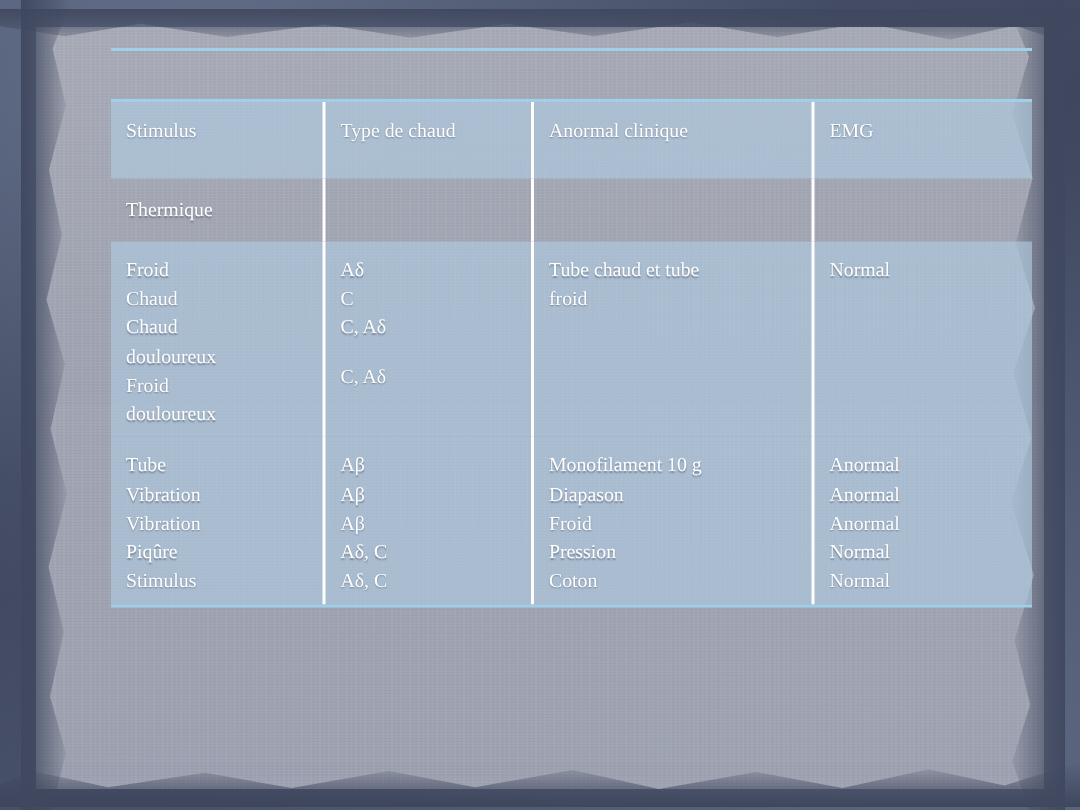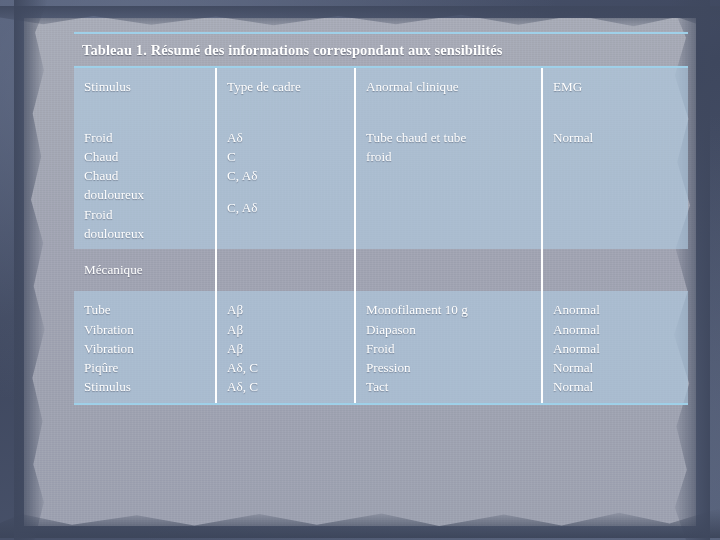--- a/index.html
+++ b/index.html
@@ -148,41 +148,47 @@
   <div class="tear tear-top"></div>
   <div class="tear tear-bottom"></div>
   <div class="tear tear-left"></div>
   <div class="tear tear-right"></div>
 
   <div id="table-block">
 
     <div class="rule"></div>
 
     <div class="caption">
-      <span>Tableau 1. Résumé des informations correspondant aux sensibilités</span><br>
+      <br>
     </div>
 
     <div class="rule"></div>
 
     <table class="tbl">
       <colgroup>
         <col class="c1">
           <col class="c2">
           <col class="c3">
           <col class="c4">
       </colgroup>
       <tbody>
 
         <tr class="filled head">
           <td>Stimulus</td>
-          <td>Type de cadre</td>
+          <td>Type de chaud</td>
           <td>Anormal clinique</td>
           <td>EMG</td>
         </tr>
 
+        <tr class="section">
+          <td>Thermique</td>
+          <td></td>
+          <td></td>
+          <td></td>
+        </tr>
 
         <tr class="filled">
           <td>
             <span class="cell-line">Froid</span>
             <span class="cell-line">Chaud</span>
             <span class="cell-line">Chaud</span>
             <span class="cell-line">douloureux</span>
             <span class="cell-line">Froid</span>
             <span class="cell-line">douloureux</span>
           </td>
@@ -195,26 +201,20 @@
           </td>
           <td>
             <span class="cell-line">Tube chaud et tube</span>
             <span class="cell-line">froid</span>
           </td>
           <td>
             <span class="cell-line">Normal</span>
           </td>
         </tr>
 
-        <tr class="section">
-          <td>Mécanique</td>
-          <td></td>
-          <td></td>
-          <td></td>
-        </tr>
 
         <tr class="filled">
           <td>
             <span class="cell-line">Tube</span>
             <span class="cell-line">Vibration</span>
             <span class="cell-line">Vibration</span>
             <span class="cell-line">Piqûre</span>
             <span class="cell-line">Stimulus</span>
           </td>
           <td>
@@ -222,21 +222,21 @@
             <span class="cell-line">Aβ</span>
             <span class="cell-line">Aβ</span>
             <span class="cell-line">Aδ, C</span>
             <span class="cell-line">Aδ, C</span>
           </td>
           <td>
             <span class="cell-line">Monofilament 10 g</span>
             <span class="cell-line">Diapason</span>
             <span class="cell-line">Froid</span>
             <span class="cell-line">Pression</span>
-            <span class="cell-line">Tact</span>
+            <span class="cell-line">Coton</span>
           </td>
           <td>
             <span class="cell-line">Anormal</span>
             <span class="cell-line">Anormal</span>
             <span class="cell-line">Anormal</span>
             <span class="cell-line">Normal</span>
             <span class="cell-line">Normal</span>
           </td>
         </tr>
 

